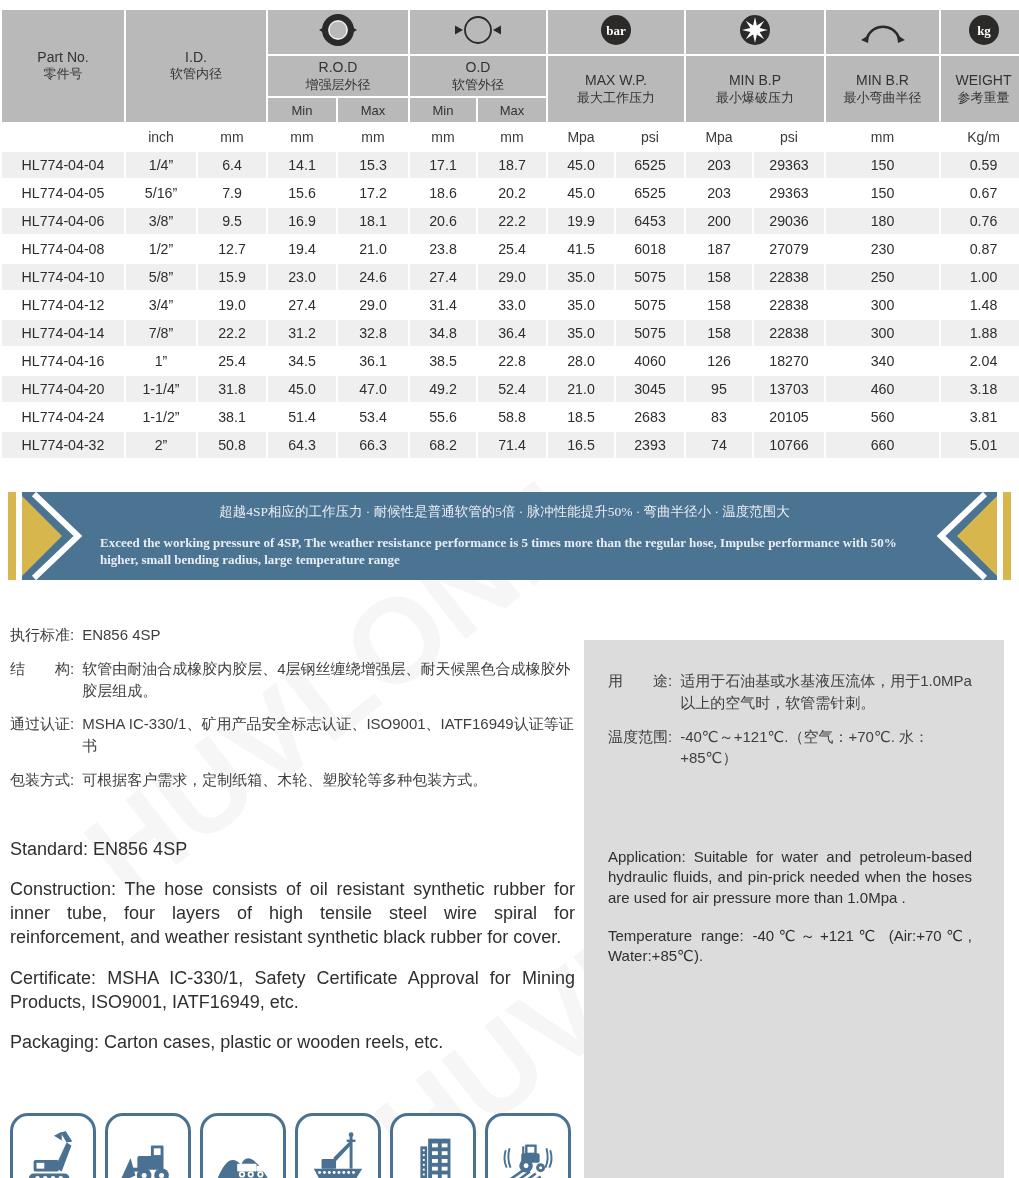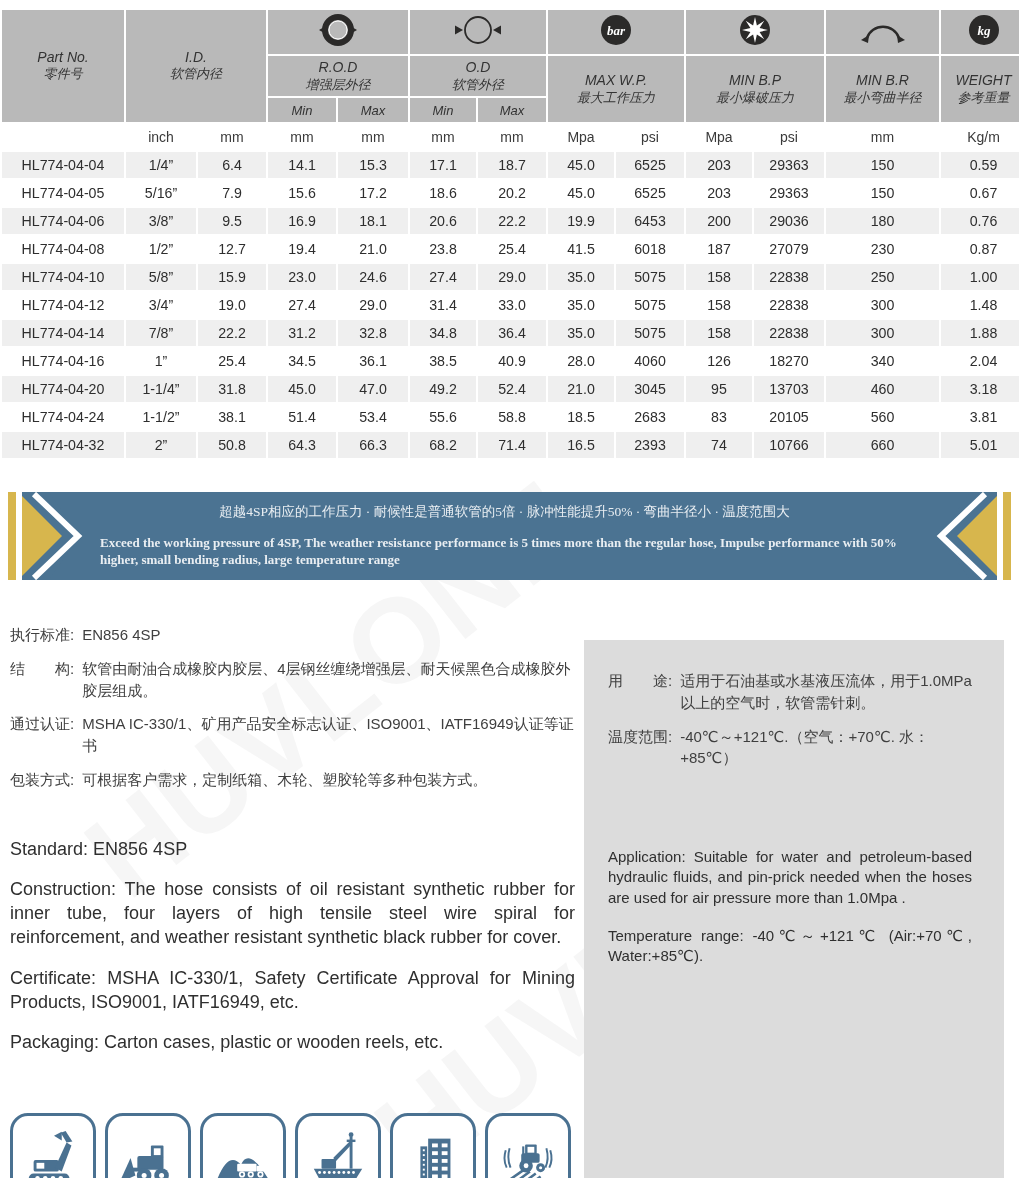--- a/index.html
+++ b/index.html
@@ -14,21 +14,21 @@
   }
   *{box-sizing:border-box;margin:0;padding:0;}
   body{background:#fff;font-family:"Liberation Sans","DejaVu Sans",sans-serif;color:var(--text_dark);}
   .page{position:relative;width:1019px;height:1178px;background:#fff;overflow:hidden;}
   .watermark{position:absolute;font-size:120px;font-weight:bold;color:rgba(110,110,110,0.06);transform:rotate(-38deg);white-space:nowrap;pointer-events:none;z-index:0;}
   .wm1{left:40px;top:620px;}
   .wm2{left:330px;top:900px;}
 
   
   table.spec{border-collapse:separate;border-spacing:2px;width:1000px;margin:8px auto 0;position:relative;z-index:1;table-layout:fixed;}
-  table.spec th{background:var(--header_gray);font-weight:normal;color:#333;text-align:center;vertical-align:middle;font-style:italic;}
+  table.spec th{background:var(--header_gray);font-weight:normal;color:#333;text-align:center;vertical-align:middle;}
   table.spec thead .icon-row th{height:44px;}
   table.spec thead .label-row th{height:40px;font-size:13.5px;line-height:1.25;}
   table.spec thead .minmax-row th{height:24px;font-size:13px;}
   table.spec thead .units-row td{background:#fff;height:26px;font-size:14px;text-align:center;}
   table.spec .hdr-en{font-size:14px;}
   table.spec .hdr-cn{font-size:13px;}
   table.spec tbody td{height:26px;font-size:14.2px;text-align:center;background:#fff;color:#2e2e2e;}
   table.spec tbody tr:nth-child(odd) td{background:var(--row_stripe);}
   .hcirc{display:inline-flex;align-items:center;justify-content:center;}
 
@@ -293,21 +293,21 @@
           <td>300</td>
           <td>1.88</td>
         </tr>
         <tr>
           <td>HL774-04-16</td>
           <td>1”</td>
           <td>25.4</td>
           <td>34.5</td>
           <td>36.1</td>
           <td>38.5</td>
-          <td>40.9</td>
+          <td>22.8</td>
           <td>28.0</td>
           <td>4060</td>
           <td>126</td>
           <td>18270</td>
           <td>340</td>
           <td>2.04</td>
         </tr>
         <tr>
           <td>HL774-04-20</td>
           <td>1-1/4”</td>

